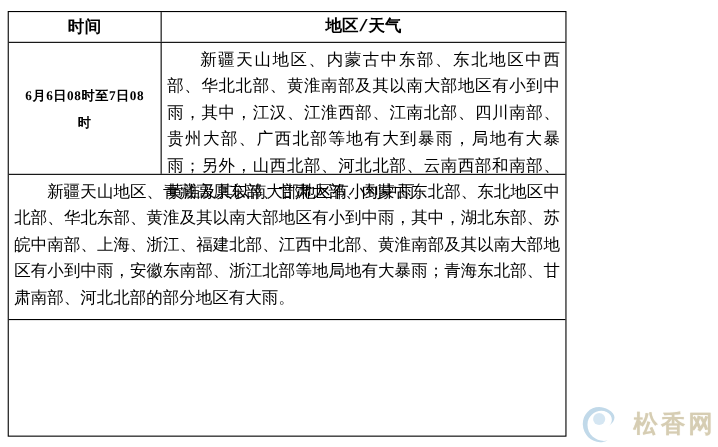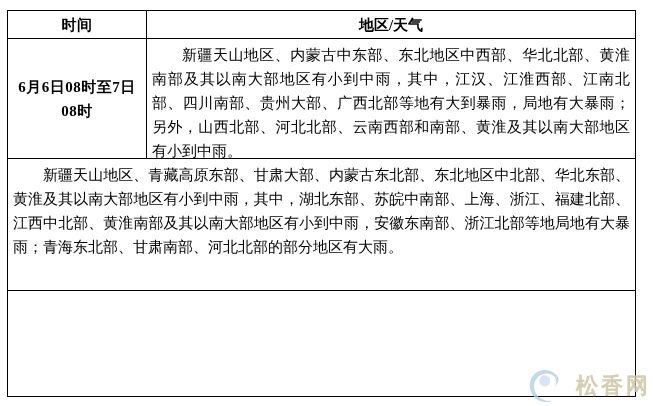--- a/index.html
+++ b/index.html
@@ -8,38 +8,38 @@
     background: #ffffff;
     font-family: "Liberation Serif", "DejaVu Serif", serif;
     color: #000000;
     overflow: hidden;
   }
   .page { position: relative; width: 653px; height: 406px; background: #fff; }
 
   .weather-table {
     position: absolute;
     left: 7px; top: 10px;
-    width: 629px;
+    width: 508px;
     border: 1px solid #000;
     border-collapse: collapse;
     background: #fff;
   }
   .trow { display: flex; }
   .trow + .trow { border-top: 1px solid #000; }
 
   .cell-time {
     width: 139px;
     flex: 0 0 139px;
     border-right: 1px solid #000;
     display: flex;
     align-items: center;
     justify-content: center;
     text-align: center;
     font-weight: bold;
-    font-size: 15px;
+    font-size: 12px;
     line-height: 24px;
     letter-spacing: 0.5px;
     padding: 2px 10px;
   }
   .cell-content {
     flex: 1 1 auto;
     font-size: 15px;
     line-height: 24px;
     padding: 4px 5px 2px 5px;
     text-align: justify;
@@ -48,20 +48,21 @@
   .header-row { height: 27px; }
   .header-row .cell-time { font-size: 15px; padding: 0; }
   .header-row .cell-content {
     text-indent: 0;
     text-align: center;
     font-weight: bold;
     padding: 0;
     display: flex;
     align-items: center;
     justify-content: center;
+    font-family: Liberation Mono, monospace;
   }
   .row-1 { height: 120px; }
   .row-2 { height: 132px; }
   .row-3 { height: 106px; }
 
   .watermark {
     position: absolute;
     right: 2px; bottom: 0px;
     display: flex;
     align-items: center;

